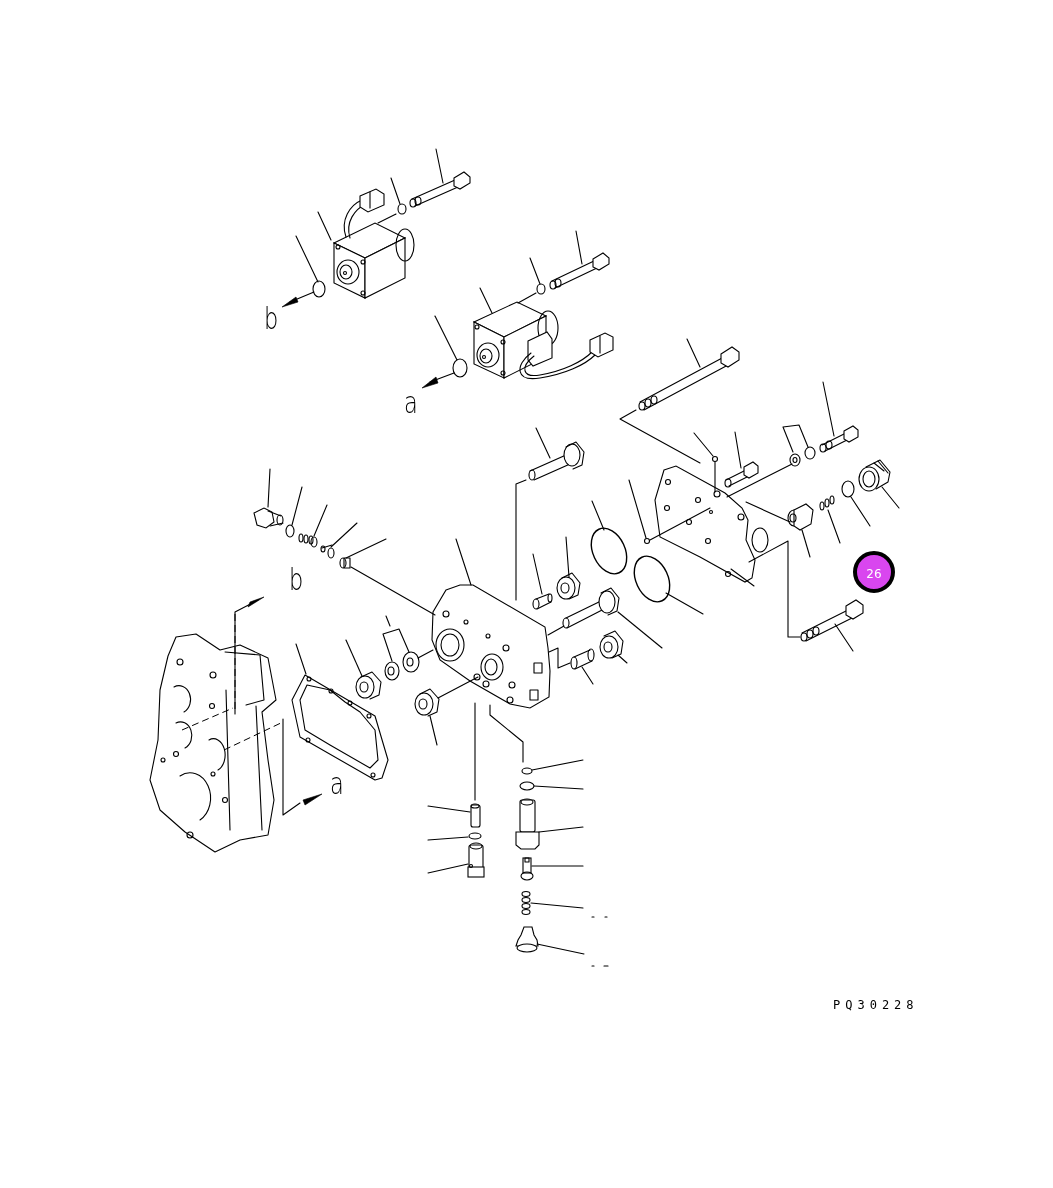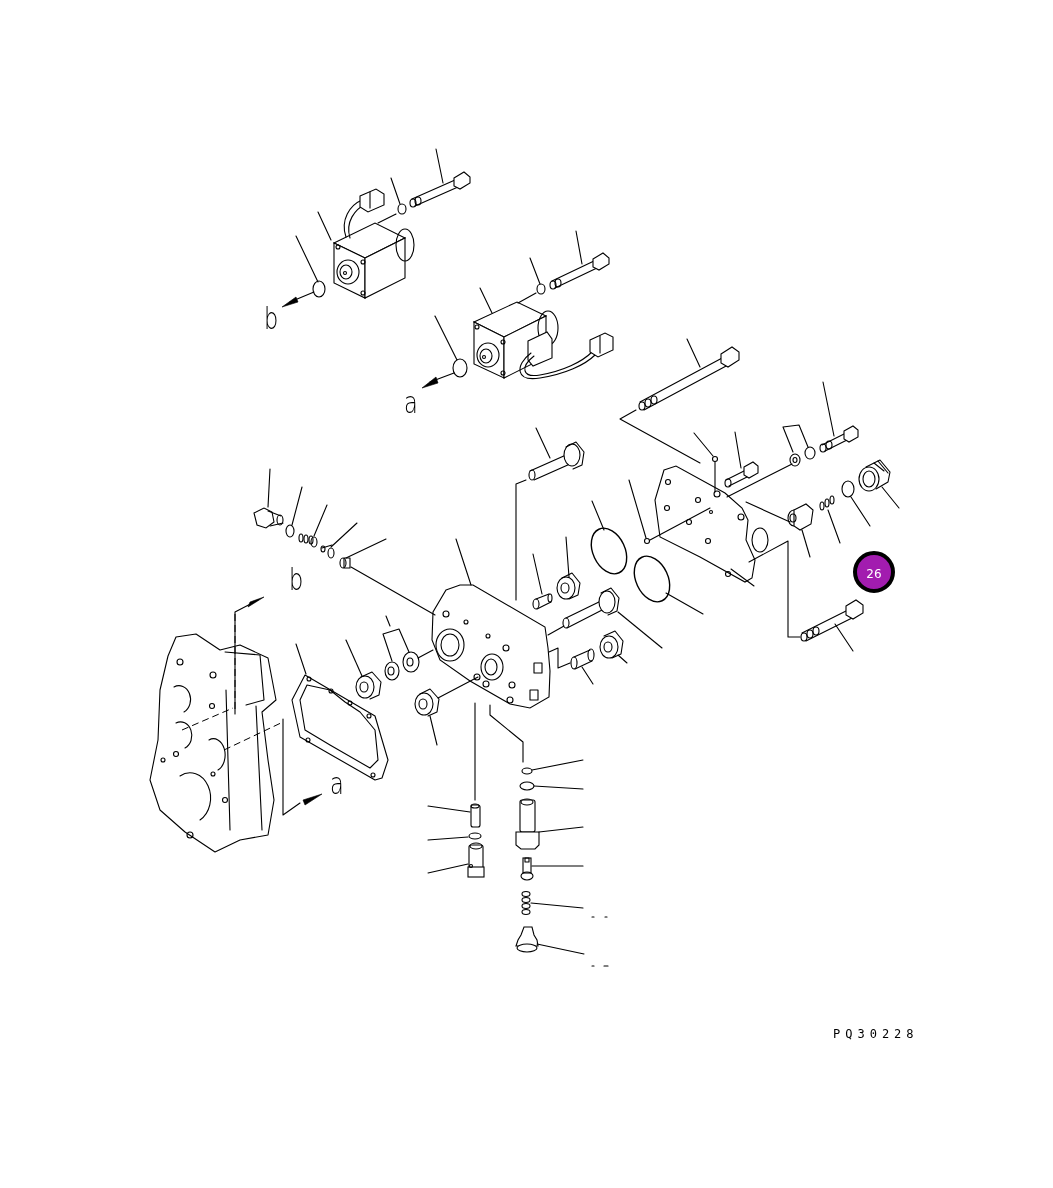--- a/index.html
+++ b/index.html
@@ -6,24 +6,24 @@
   body { width: 1053px; height: 1188px; position: relative; overflow: hidden;
          font-family: "DejaVu Sans", sans-serif; }
   #canvas { position: absolute; left: 0; top: 0; width: 1053px; height: 1188px; }
   svg .ln { fill: none; stroke: #000; stroke-width: 1.1; stroke-linecap: round; stroke-linejoin: round; }
   svg .th { fill: none; stroke: #000; stroke-width: 1.4; stroke-linecap: round; stroke-linejoin: round; }
   svg .dash { fill: none; stroke: #000; stroke-width: 1; stroke-dasharray: 7 4; }
   svg .wf { fill: #fff; stroke: #000; stroke-width: 1.1; }
   svg .arrow { fill: #000; stroke: #000; stroke-width: 0.6; }
   .letter { position: absolute; font-family: "DejaVu Sans", sans-serif; font-size: 30px;
             font-weight: 200; color: #000; line-height: 1; transform: scaleX(0.75); transform-origin: left top; }
-  .drawing-id { position: absolute; left: 833px; top: 1027px; font-family: "DejaVu Sans Mono", monospace;
+  .drawing-id { position: absolute; left: 833px; top: 998px; font-family: "DejaVu Sans Mono", monospace;
                 font-size: 12px; letter-spacing: 5px; color: #000; }
   .callout { position: absolute; width: 34px; height: 34px; border-radius: 50%;
-             background: #a21caf; border: 4px solid #000; color: #fff; font-size: 12px;
+             background: #d946ef; border: 4px solid #000; color: #fff; font-size: 12px;
              display: flex; align-items: center; justify-content: center; box-sizing: content-box; cursor: pointer; }
   .callout span { position: relative; top: 2px; }
 </style>
 </head>
 <body>
 
 <div id="canvas">
 <svg width="1053" height="1188" viewBox="0 0 1053 1188" xmlns="http://www.w3.org/2000/svg">
 
   <g>

